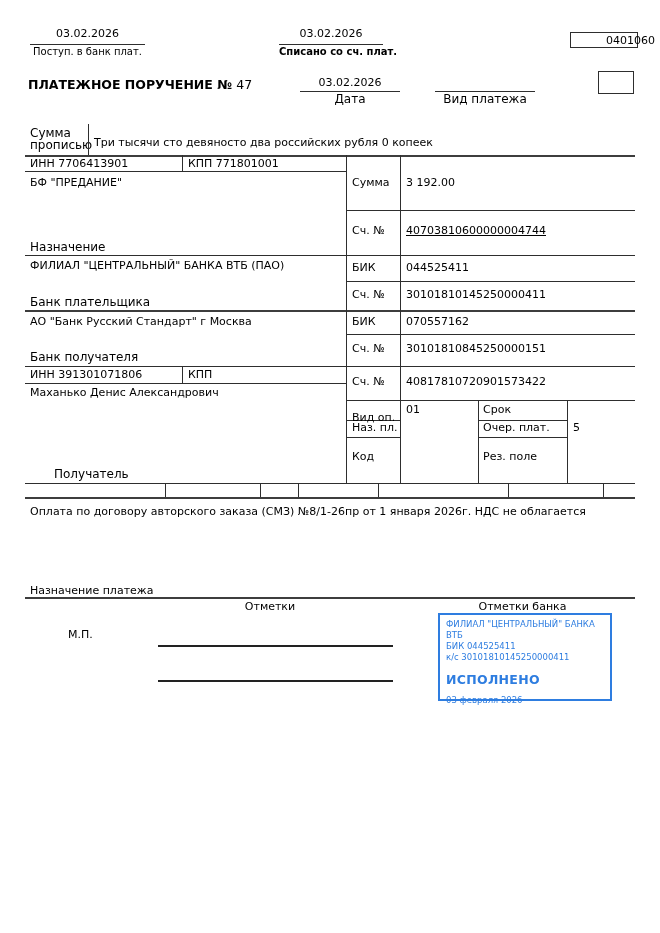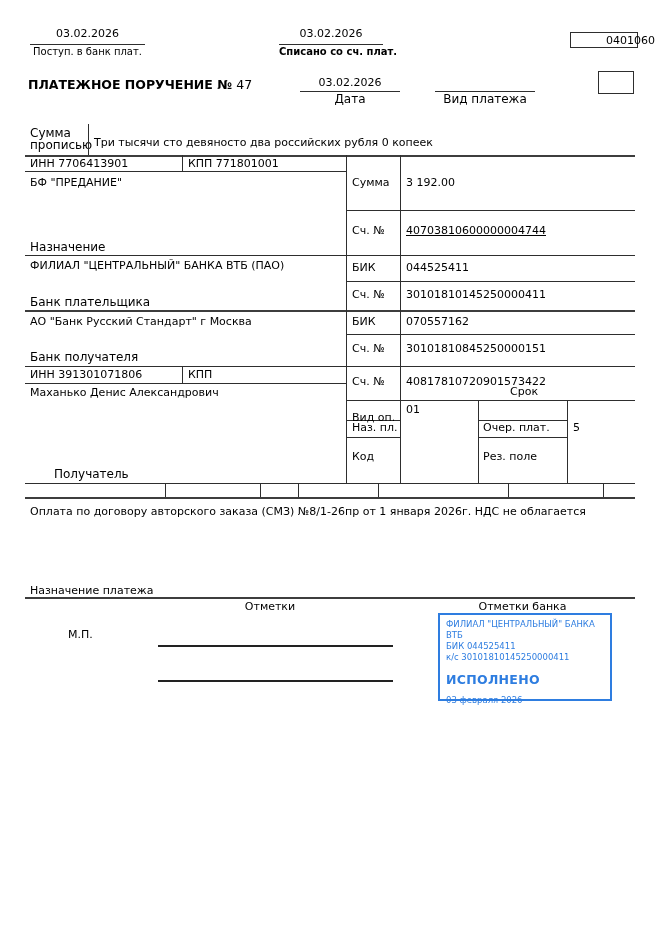--- a/index.html
+++ b/index.html
@@ -117,21 +117,21 @@
 <div class="t" style="left:352px;top:315px;">БИК</div>
 <div class="t" style="left:406px;top:315px;">070557162</div>
 <div class="t" style="left:352px;top:342px;">Сч. №</div>
 <div class="t" style="left:406px;top:342px;">30101810845250000151</div>
 
 <div class="t" style="left:352px;top:375px;">Сч. №</div>
 <div class="t" style="left:406px;top:375px;">40817810720901573422</div>
 
 <div class="t" style="left:352px;top:403px;margin-top:8px;">Вид оп.</div>
 <div class="t" style="left:406px;top:403px;">01</div>
-<div class="t" style="left:483px;top:385px;margin-left:27px;">Срок</div>
+<div class="t" style="left:483px;top:403px;">Срок</div>
 
 <div class="t" style="left:352px;top:421px;">Наз. пл.</div>
 <div class="t" style="left:483px;top:421px;">Очер. плат.</div>
 <div class="t" style="left:573px;top:421px;">5</div>
 
 <div class="t" style="left:352px;top:450px;">Код</div>
 <div class="t" style="left:483px;top:450px;">Рез. поле</div>
 
 <div class="t" style="left:30px;top:505px;">Оплата по договору авторского заказа (СМЗ) №8/1-26пр от 1 января 2026г. НДС не облагается</div>
 <div class="t" style="left:30px;top:584px;">Назначение платежа</div>

